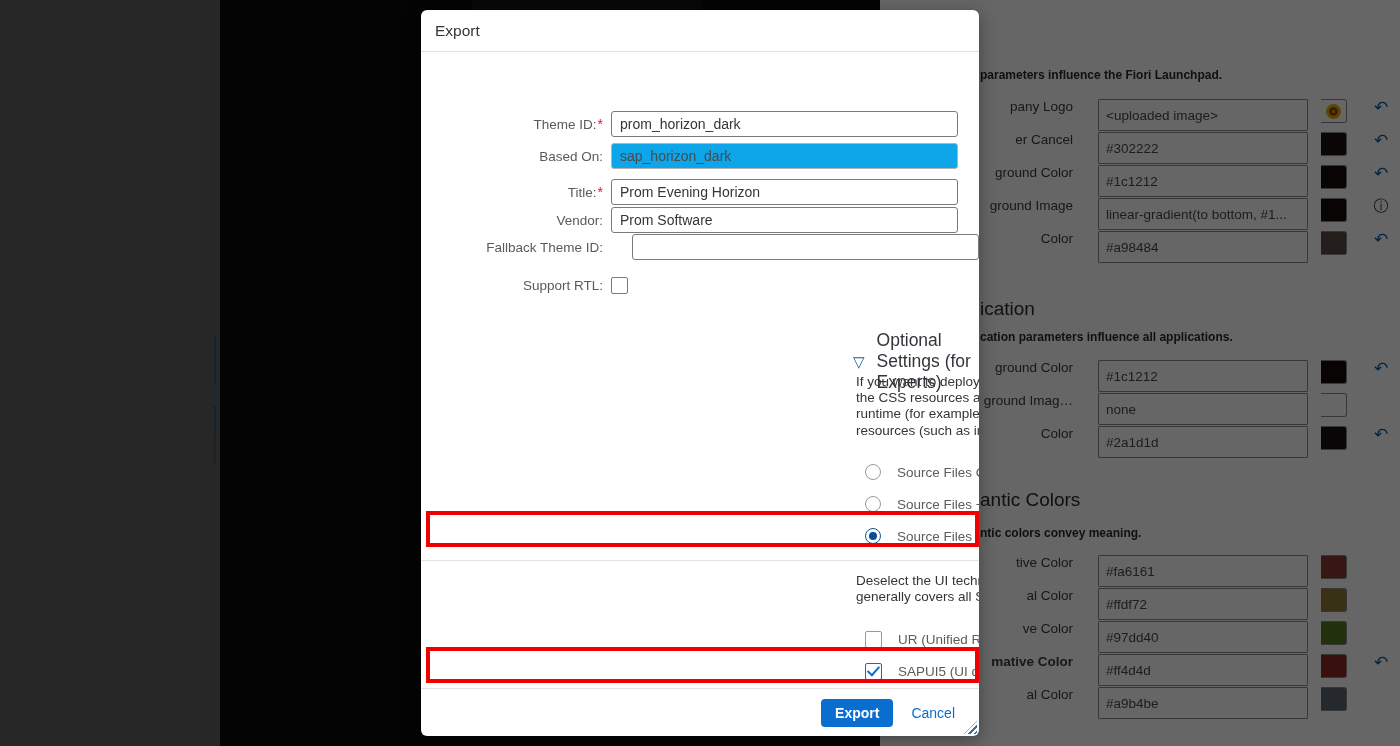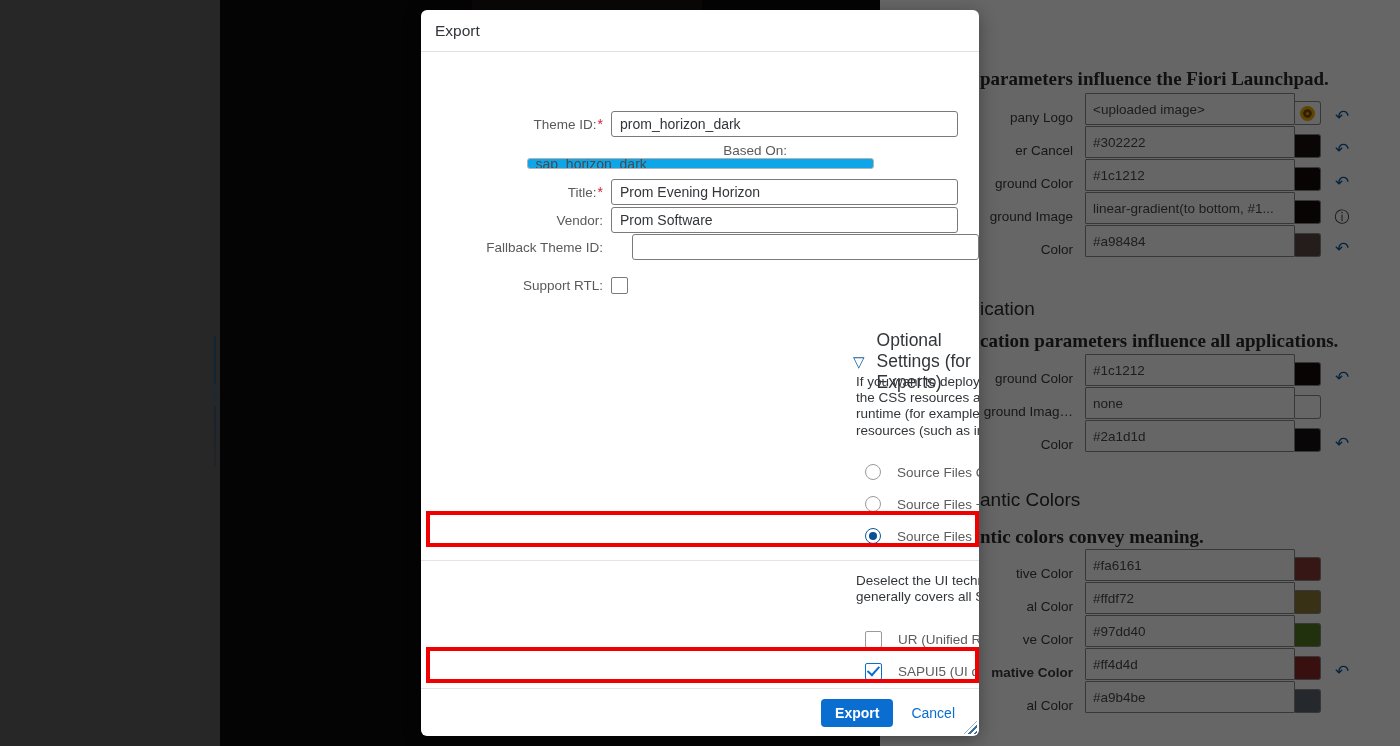--- a/index.html
+++ b/index.html
@@ -139,33 +139,33 @@
     background: #fff;
   }
   .panel-section-title {
     position: absolute;
     font-size: 19px;
     color: #2b2b2b;
     white-space: nowrap;
   }
   .panel-desc {
     position: absolute;
-    font-size: 19px;
+    font-size: 12px;
     font-weight: bold;
     color: #2b2b2b;
     white-space: nowrap;
-    font-family: Liberation Serif, serif;
   }
   .param-row {
     position: absolute;
     left: 0;
     width: 520px;
     height: 26px;
     display: flex;
-    align-items: flex-end;
+    align-items: flex-start;
+    gap: 13px;
   }
   .param-label {
     width: 205px;
     text-align: right;
     padding-right: 12px;
     font-size: 13.5px;
     color: #3c3c3c;
     white-space: nowrap;
     overflow: hidden;
     box-sizing: border-box;
@@ -604,21 +604,21 @@
     <span class="dlg-title">Export</span>
   </div>
 
   <div class="dlg-body">
 
     <div class="form-row" style="top:59px;">
       <div class="form-label"><span>Theme ID:</span><span class="req-star">*</span></div>
       <div class="form-input">prom_horizon_dark</div>
     </div>
 
-    <div class="form-row" style="top:91px;flex-direction:column;">
+    <div class="form-row" style="top:91px;">
       <div class="form-label">Based On:</div>
       <div class="form-input readonly">sap_horizon_dark</div>
     </div>
 
     <div class="form-row" style="top:127px;border-radius:7px;">
       <div class="form-label"><span>Title:</span><span class="req-star">*</span></div>
       <div class="form-input">Prom Evening Horizon</div>
     </div>
 
     <div class="form-row" style="top:155px;">

